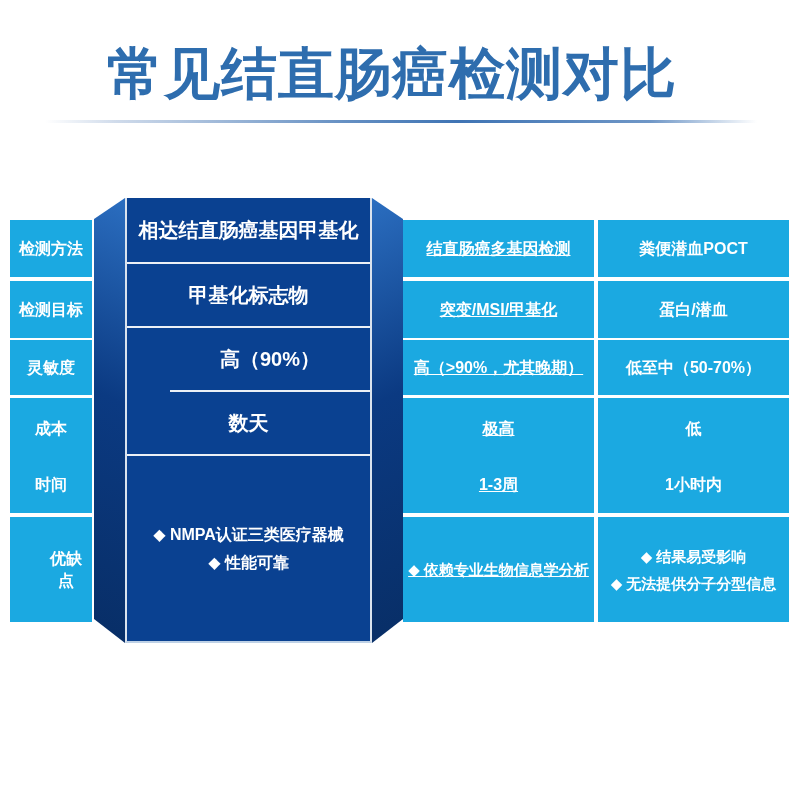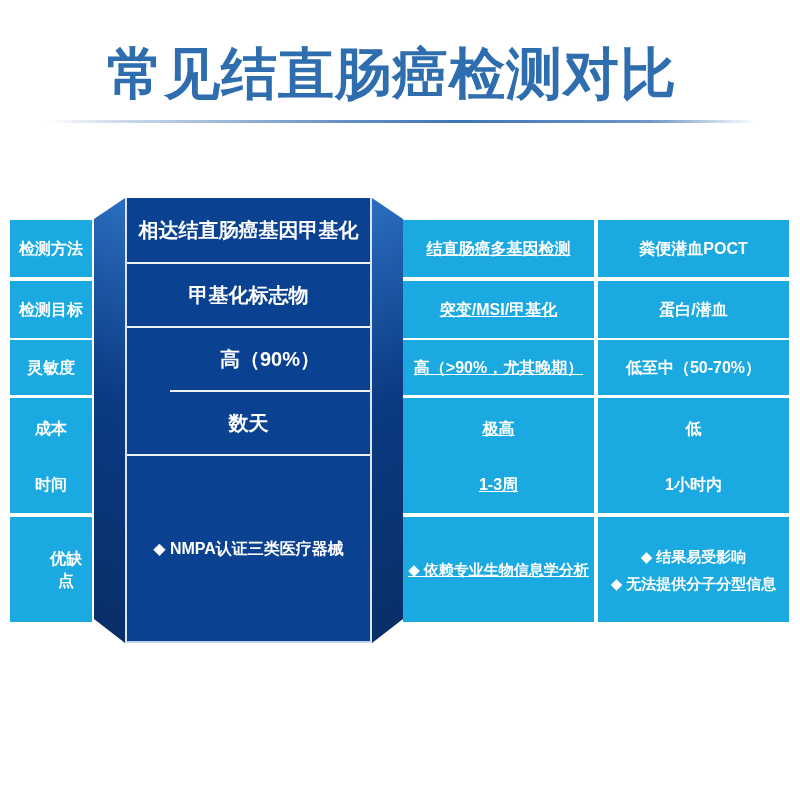--- a/index.html
+++ b/index.html
@@ -89,20 +89,21 @@
     <div>
       <div class="flap flap-left"></div>
       <div class="flap flap-right"></div>
       <div class="panel">
         <div class="prow p1">相达结直肠癌基因甲基化</div>
         <div class="prow p2">甲基化标志物</div>
         <div class="prow p3">高（90%）</div>
         <div class="prow p5">数天</div>
         <div class="prow p6">
           <div>◆ NMPA认证三类医疗器械</div>
+          <div>◆ 性能可靠</div>
         </div>
       </div>
     </div>
 
     <div class="cell c2 r1">结直肠癌多基因检测</div>
     <div class="cell c2 r2">突变/MSI/甲基化</div>
     <div class="cell c2 r3">高（&gt;90%，尤其晚期）</div>
     <div class="cell c2 r4">极高</div>
     <div class="cell c2 r5">1-3周</div>
     <div class="cell c2 r6 notes-cell">

